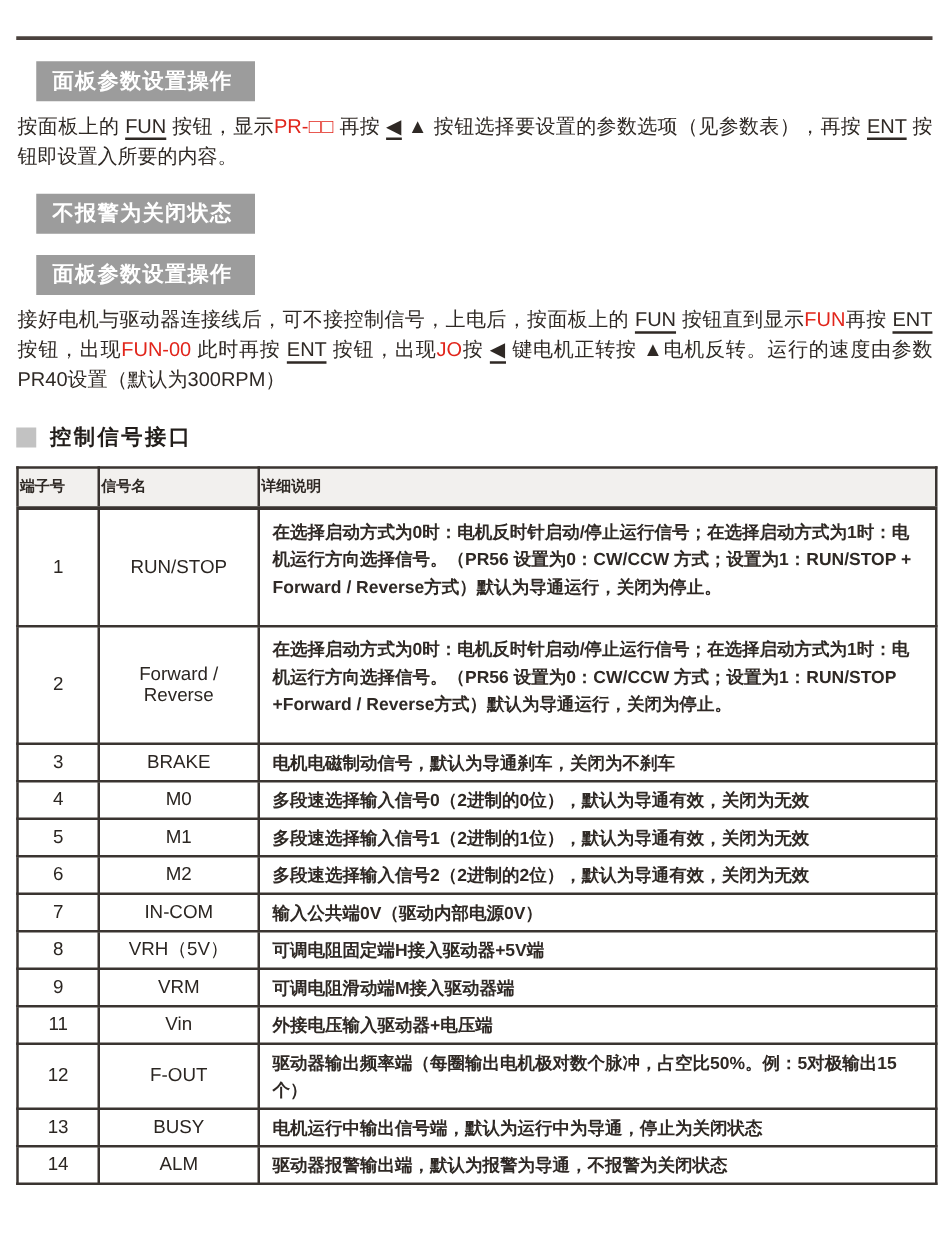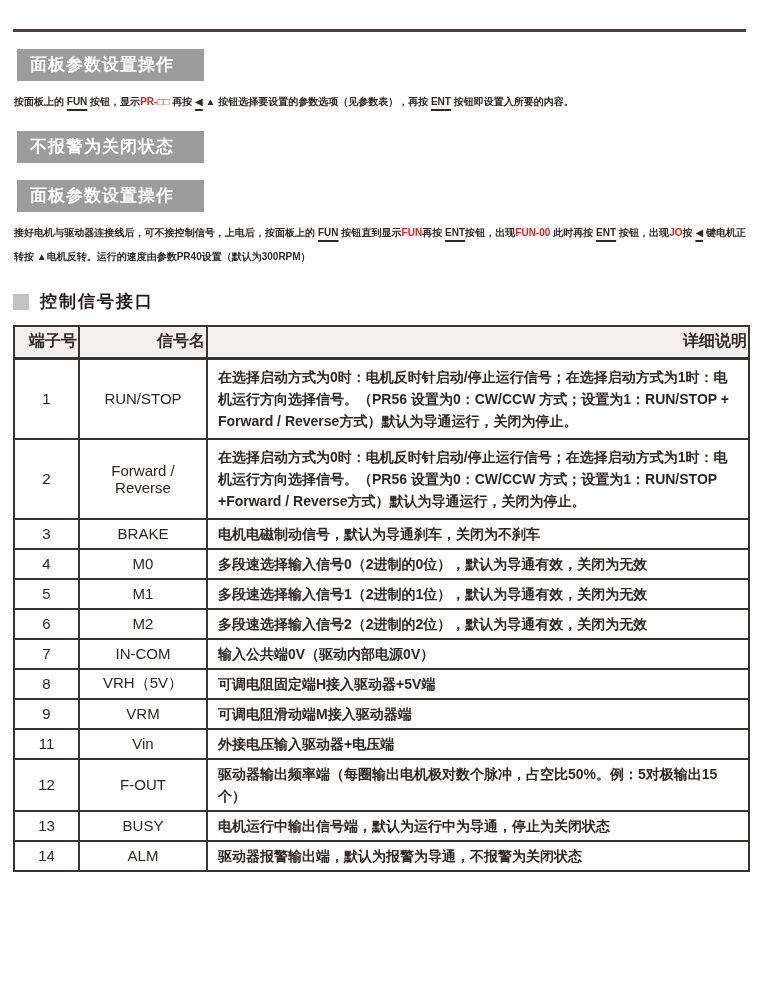--- a/index.html
+++ b/index.html
@@ -24,26 +24,26 @@
     height:3px;background:#4a413d;
     margin:29px 15px 0 13px;
   }
   .doc-section{margin:0 14px 0 13px;}
   .badge{
     display:inline-block;
     background:var(--badge-gray);
     color:#ffffff;
     font-size:17px;font-weight:bold;
     letter-spacing:1px;
-    padding:4px 30px 5px 13px;
-    margin:17px 0 0 4px;
+    padding:4px 18px 5px 13px;
+    margin:17px 0 0 16px;
   }
   .para{
     margin:9px 1px 0 1px;
-    font-size:10px;font-weight:bold;
+    font-size:16px;font-weight:normal;
     line-height:24px;
     text-align:justify;
   }
   .sg-red{color:var(--accent-red);}
   .sg-u{text-decoration:underline;text-underline-offset:4px;text-decoration-thickness:1.5px;}
   .section-title{
     display:flex;align-items:center;
     margin:21px 0 0 13px;
     font-size:17px;font-weight:bold;color:#221d1a;
     letter-spacing:2px;
@@ -62,39 +62,39 @@
   }
   table.signal-table col.c1{width:65px;}
   table.signal-table col.c2{width:128px;}
   table.signal-table col.c3{width:542px;}
   table.signal-table th,
   table.signal-table td{
     border:2px solid var(--border-dark);
   }
   table.signal-table thead th{
     background:var(--header-bg);
-    font-size:16px;font-weight:bold;
-    height:32px;text-align:right;
+    font-size:12px;font-weight:bold;
+    height:32px;text-align:left;
     border-bottom-width:3px;
     font-family:Liberation Mono, monospace;
   }
   td.cell-terminal,td.cell-signal{
     text-align:center;
     font-weight:400;font-size:15px;
     color:#2b2622;
     padding:2px 2px;
   }
   td.cell-desc{
     font-size:14px;font-weight:bold;
     line-height:22px;
     padding:3px 8px 3px 10px;
     text-align:left;
   }
   tr.r1 td{height:28px;}
-  tr.r3 td.cell-desc{padding-top:6px;padding-bottom:6px;}
+  tr.r3 td.cell-desc{padding-top:6px;padding-bottom:20px;}
 </style>
 </head>
 <body>
 
 <div class="page">
 
   <div class="top-rule"></div>
 
   <div class="doc-section">
     <div class="badge">面板参数设置操作</div>

